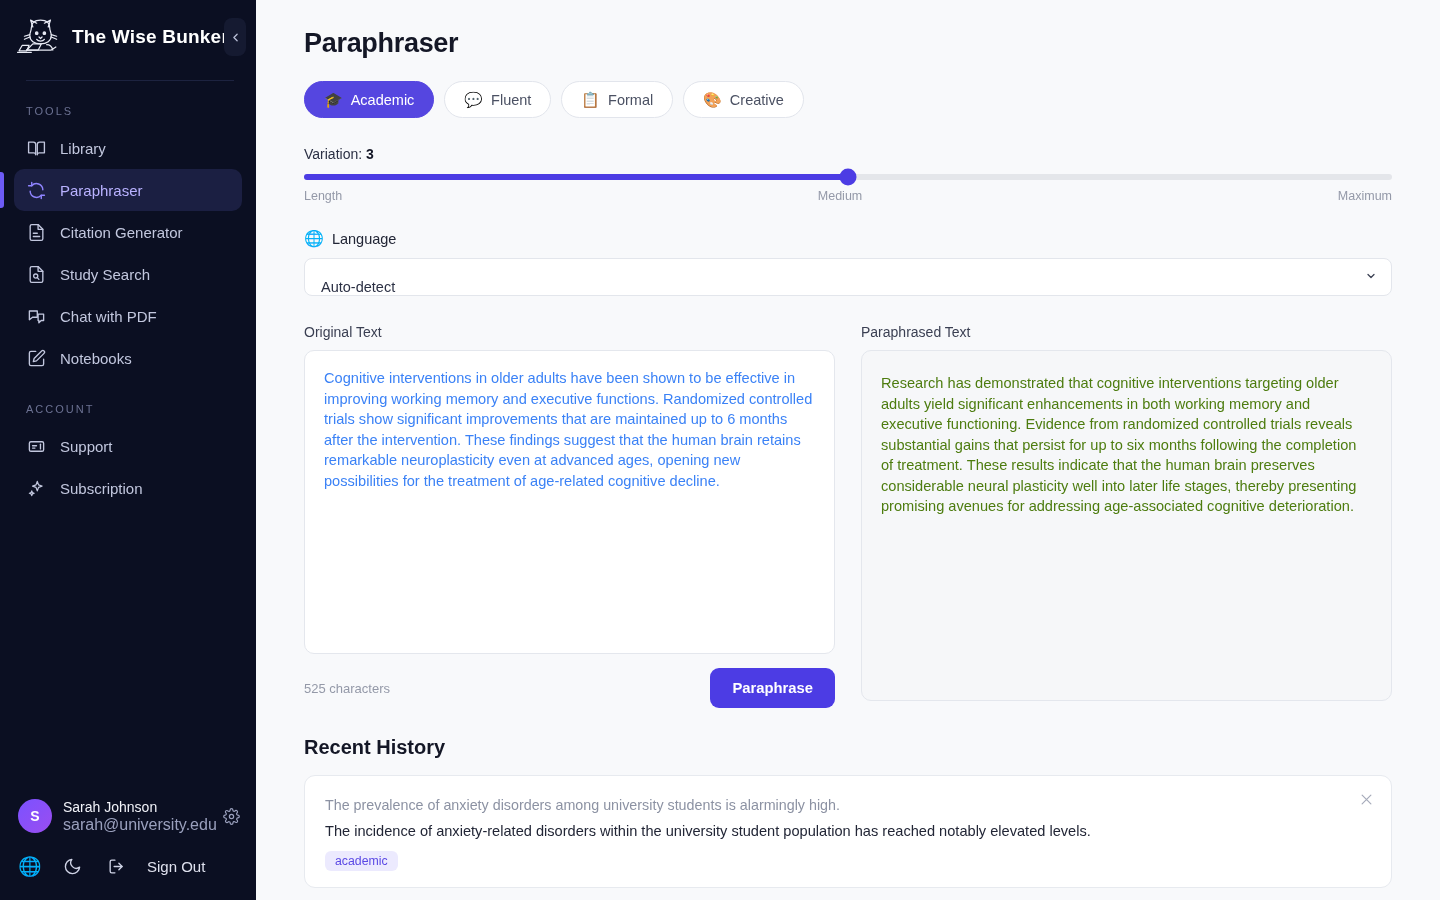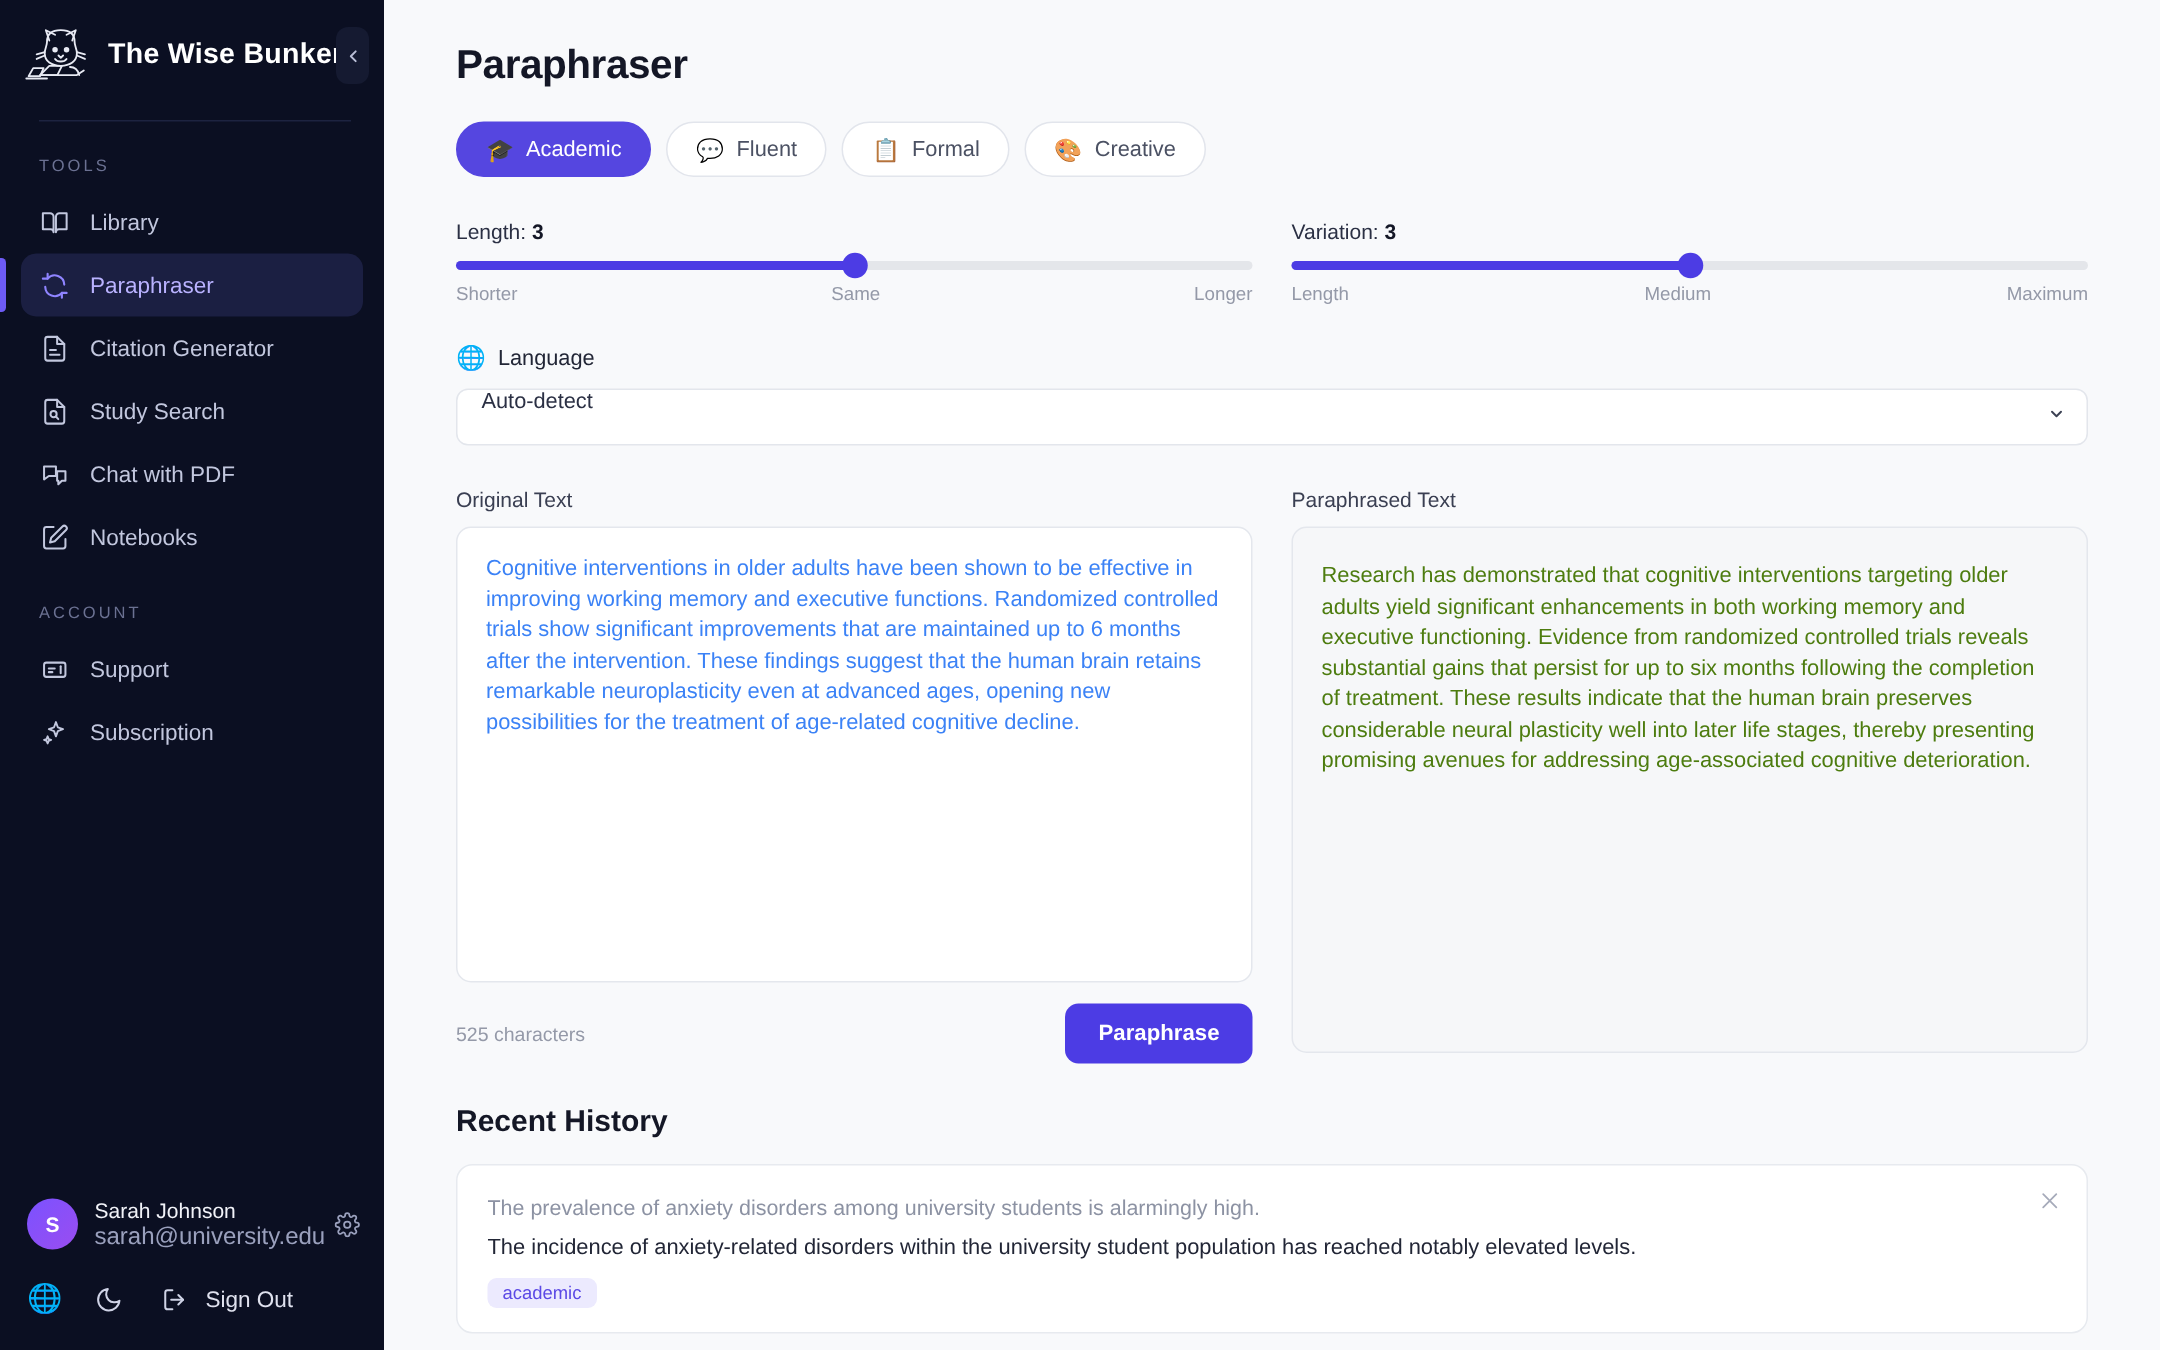--- a/index.html
+++ b/index.html
@@ -84,21 +84,21 @@
   .gear-btn { width: 22px; height: 22px; flex:0 0 22px; display:flex; align-items:center; justify-content:center; cursor:pointer; }
   .gear-btn svg { stroke: #9aa0bd; }
 
   .bottom-bar {
     display: flex; align-items: center; gap: 18px;
     padding: 10px 18px 22px 18px;
   }
   .bb-ico { width: 24px; height: 24px; display:flex; align-items:center; justify-content:center; cursor:pointer; }
   .bb-ico svg { stroke: #cfd3e6; }
   .globe-emoji { font-size: 19px; line-height: 1; }
-  .signout { display:flex; align-items:center; gap: 9px; cursor:pointer; color:#dfe1ee; font-size:15px; margin-left: 2px;}
+  .signout { display:flex; align-items:center; gap: 19px; cursor:pointer; color:#dfe1ee; font-size:15px; margin-left: 2px;}
 
   
   .main {
     flex: 1 1 auto; height: 900px;
     background: #f8f9fb;
     padding: 28px 48px 0 48px;
     overflow: hidden;
   }
   .page-title {
     font-size: 27px; font-weight: bold; color: #141726;
@@ -143,21 +143,21 @@
     display: flex; align-items: center; gap: 8px;
     font-size: 14.5px; color: #222636; font-weight: 500;
     margin-bottom: 10px;
   }
   .lang-emoji { font-size: 16px; }
   .lang-select {
     position: relative;
     width: 100%; height: 38px;
     background: #ffffff; border: 1px solid #e3e6ec;
     border-radius: 8px;
-    display: flex; align-items: flex-start;
+    display: flex; align-items: flex-end;
     padding: 0 16px; font-size: 14.5px; color: #2b3044;
     cursor: pointer; margin-bottom: 28px;
   }
   .lang-select .caret {
     position: absolute; right: 14px; top: 50%; transform: translateY(-50%);
   }
 
   .panes { display: flex; gap: 26px; }
   .pane { flex: 1 1 0; display: flex; flex-direction: column; }
   .pane-label { font-size: 14px; color: #3a3f52; margin-bottom: 10px; }
@@ -388,34 +388,20 @@
         <span>Formal</span>
       </div>
       <div class="mode-tab">
         <span class="tab-emoji">🎨</span>
         <span>Creative</span>
       </div>
     </div>
 
     <div class="slider-row">
 
-      <div class="slider-col">
-        <div class="slider-head">
-          <span>Length: </span><b>3</b>
-        </div>
-        <div class="track">
-          <div class="fill" style="width:50%"></div>
-          <div class="thumb" style="left:50%"></div>
-        </div>
-        <div class="track-labels">
-          <span>Shorter</span>
-          <span>Same</span>
-          <span>Longer</span>
-        </div>
-      </div>
 
       <div class="slider-col">
         <div class="slider-head">
           <span>Variation: </span><b>3</b>
         </div>
         <div class="track">
           <div class="fill" style="width:50%"></div>
           <div class="thumb" style="left:50%"></div>
         </div>
         <div class="track-labels">

